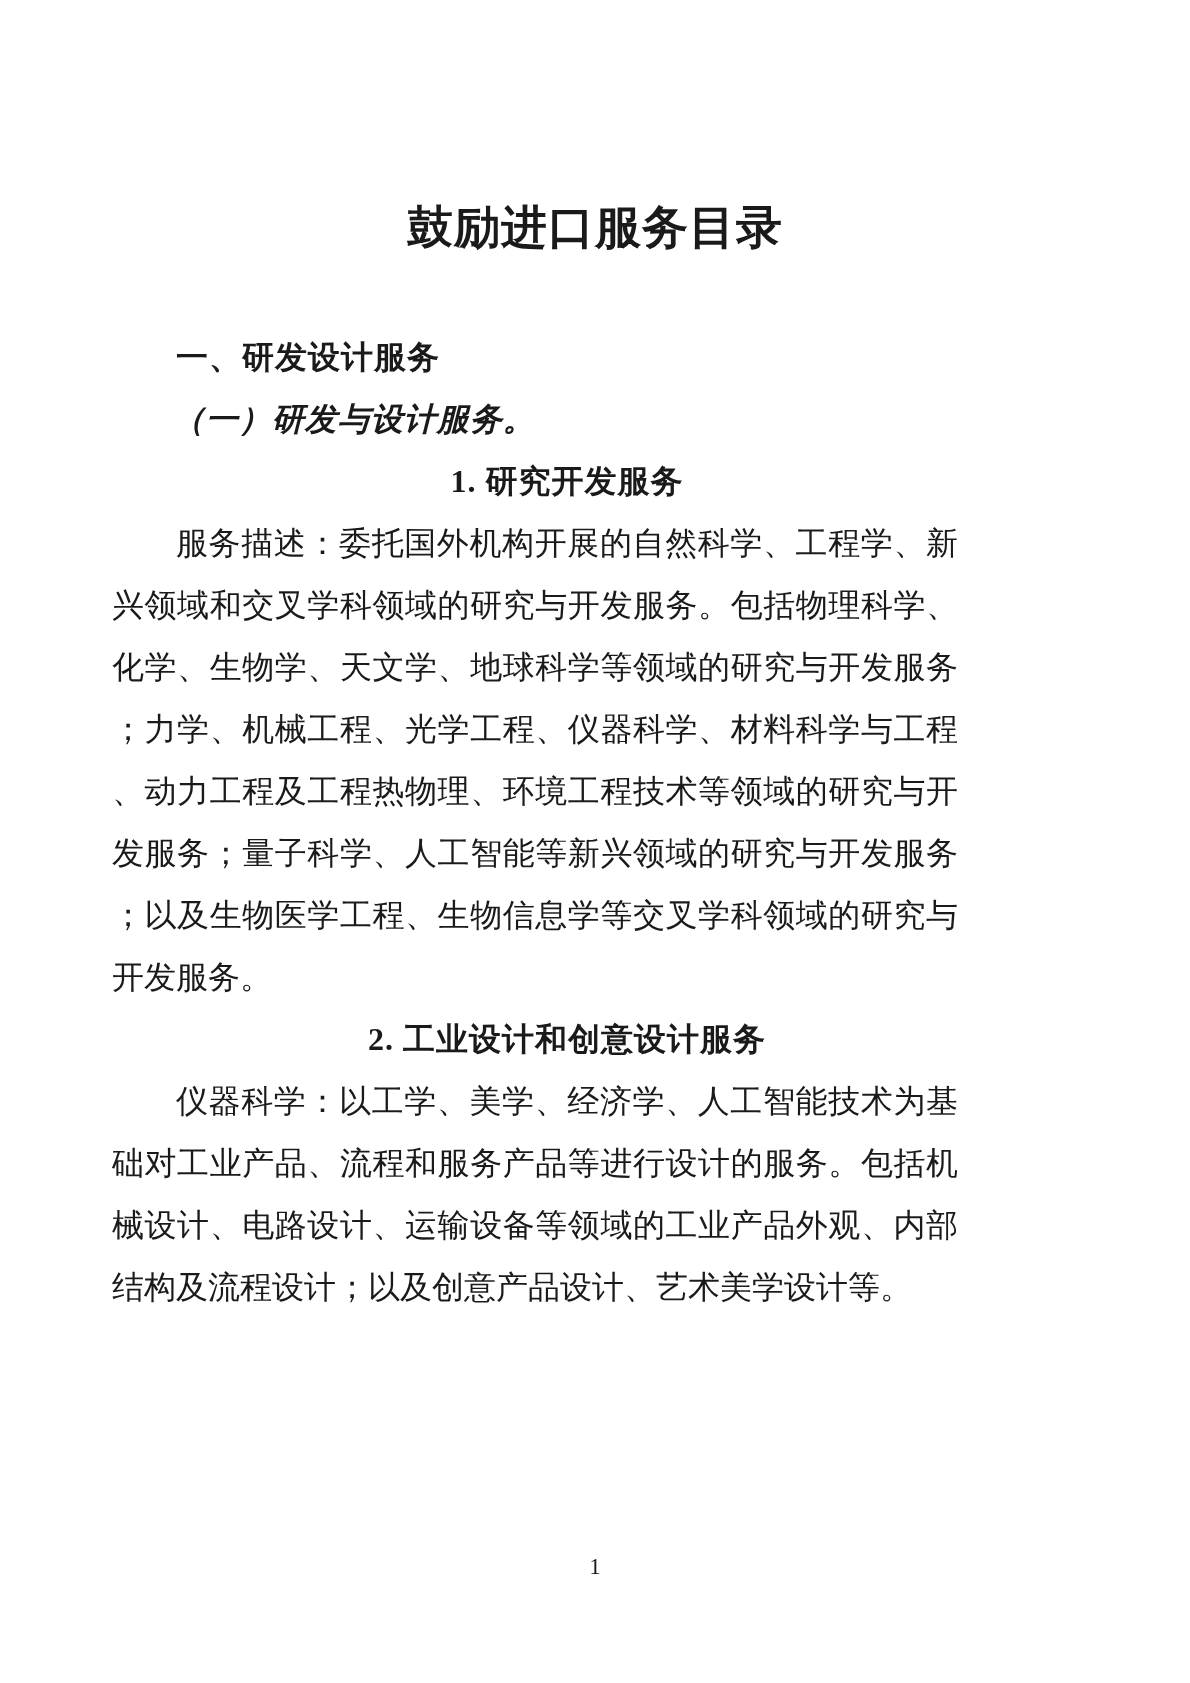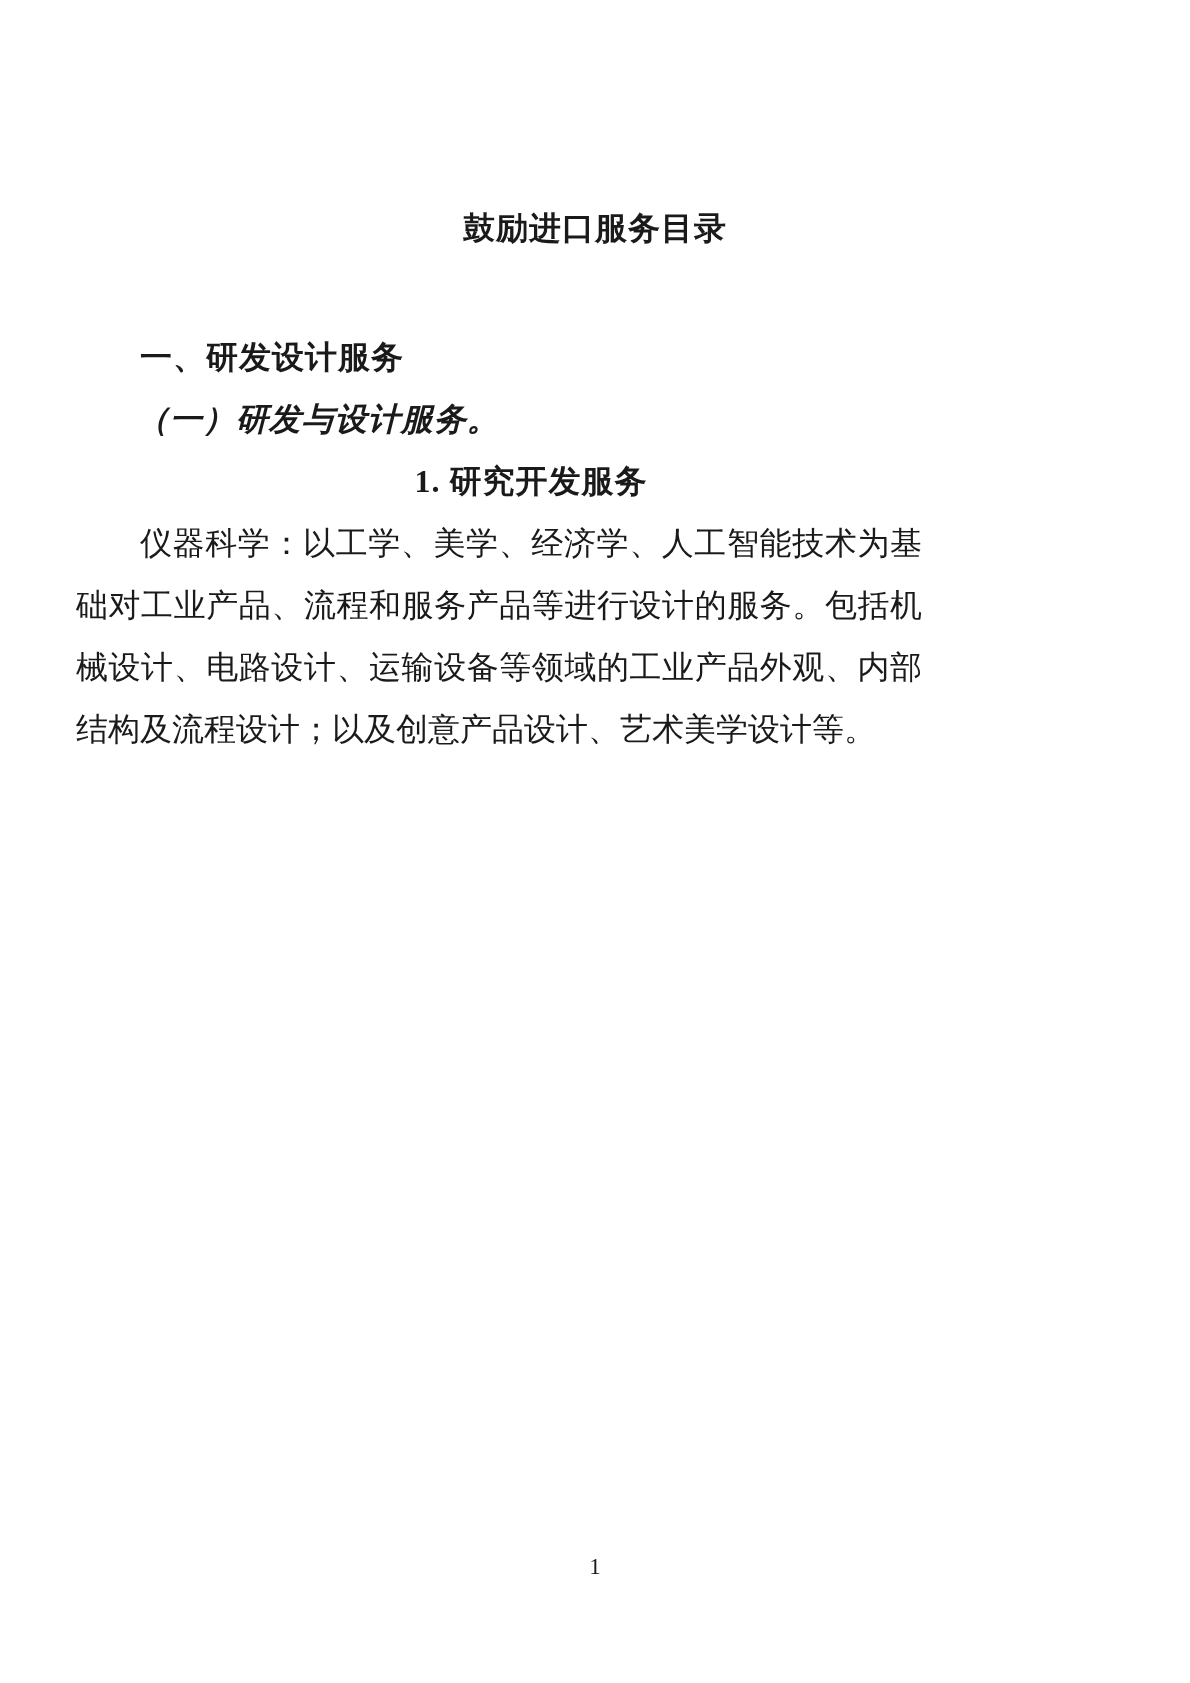--- a/index.html
+++ b/index.html
@@ -15,28 +15,28 @@
     background: #ffffff;
     color: #1a1a1a;
     overflow: hidden;
     box-sizing: border-box;
     padding-top: 196px;
     font-family: "Liberation Serif", "DejaVu Serif", serif;
   }
   .doc-title {
     margin: 0;
     line-height: 64px;
-    font-size: 32px;
+    font-size: 46px;
     font-weight: bold;
     text-align: center;
     letter-spacing: 1px;
     font-family: "Liberation Serif", "DejaVu Serif", serif;
   }
   .content {
-    margin: 66px 172px 0 76px;
+    margin: 66px 172px 0 112px;
     width: 846px;
   }
   .content > * {
     margin: 0;
     line-height: 62px;
     font-size: 32px;
   }
   .section-heading {
     font-family: "Liberation Sans", "DejaVu Sans", sans-serif;
     font-weight: bold;
@@ -82,21 +82,23 @@
   <h1 class="doc-title">鼓励进口服务目录</h1>
 
   <div class="content">
 
     <p class="section-heading">一、研发设计服务</p>
 
     <p class="subsection-heading">（一）研发与设计服务。</p>
 
     <p class="item-heading">1. 研究开发服务</p>
 
+    <p class="paragraph">服务描述：委托国外机构开展的自然科学、工程学、新兴领域和交叉学科领域的研究与开发服务。包括物理科学、化学、生物学、天文学、地球科学等领域的研究与开发服务；力学、机械工程、光学工程、仪器科学、材料科学与工程、动力工程及工程热物理、环境工程技术等领域的研究与开发服务；量子科学、人工智能等新兴领域的研究与开发服务；以及生物医学工程、生物信息学等交叉学科领域的研究与开发服务。</p>
 
+    <p class="item-heading">2. 工业设计和创意设计服务</p>
 
     <p class="paragraph">仪器科学：以工学、美学、经济学、人工智能技术为基础对工业产品、流程和服务产品等进行设计的服务。包括机械设计、电路设计、运输设备等领域的工业产品外观、内部结构及流程设计；以及创意产品设计、艺术美学设计等。</p>
 
 
 
   </div>
 
   <div class="page-number">1</div>
 
 </div>

